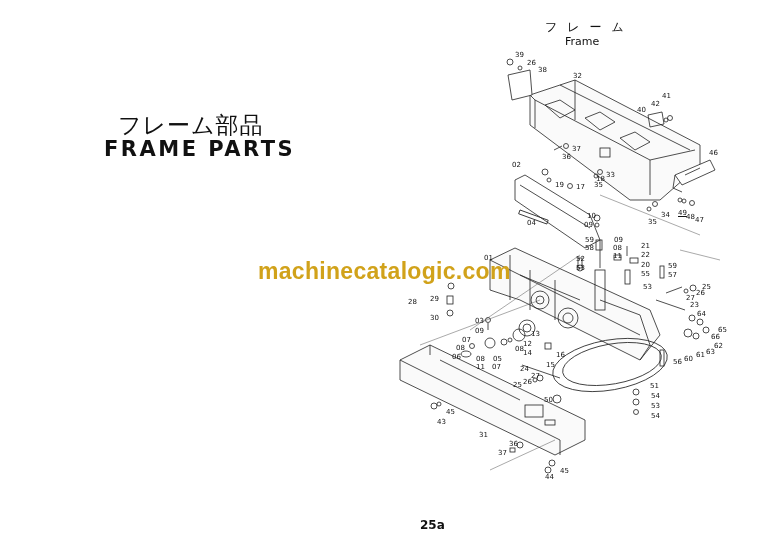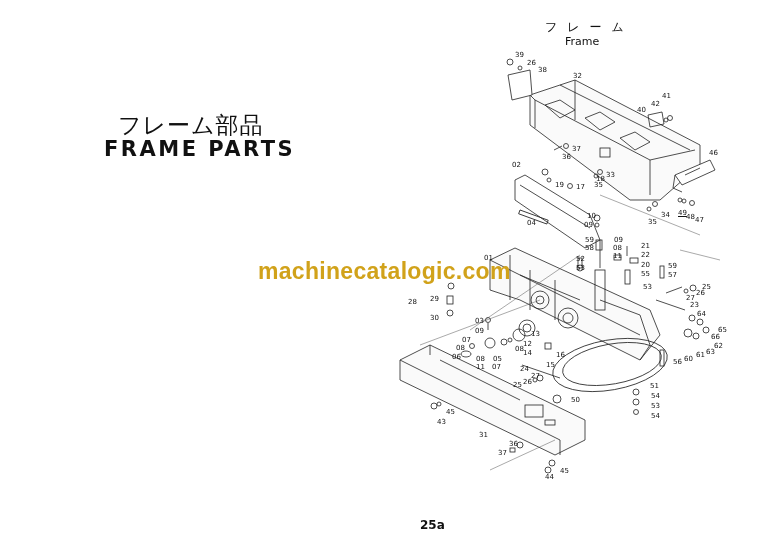--- a/index.html
+++ b/index.html
@@ -221,21 +221,21 @@
     <span class="lbl" style="left: 493px; top: 356px;">05</span>
     <span class="lbl" style="left: 476px; top: 356px;">08</span>
     <span class="lbl" style="left: 476px; top: 364px;">11</span>
     <span class="lbl" style="left: 492px; top: 364px;">07</span>
     <span class="lbl" style="left: 556px; top: 352px;">16</span>
     <span class="lbl" style="left: 546px; top: 362px;">15</span>
     <span class="lbl" style="left: 520px; top: 366px;">24</span>
     <span class="lbl" style="left: 531px; top: 373px;">27</span>
     <span class="lbl" style="left: 523px; top: 379px;">26</span>
     <span class="lbl" style="left: 513px; top: 382px;">25</span>
-    <span class="lbl" style="left: 571px; top: 397px;">50</span>
+    <span class="lbl" style="left: 544px; top: 397px;">50</span>
     <span class="lbl" style="left: 650px; top: 383px;">51</span>
     <span class="lbl" style="left: 651px; top: 393px;">54</span>
     <span class="lbl" style="left: 651px; top: 403px;">53</span>
     <span class="lbl" style="left: 651px; top: 413px;">54</span>
     <span class="lbl" style="left: 446px; top: 409px;">45</span>
     <span class="lbl" style="left: 437px; top: 419px;">43</span>
     <span class="lbl" style="left: 479px; top: 432px;">31</span>
     <span class="lbl" style="left: 509px; top: 441px;">36</span>
     <span class="lbl" style="left: 498px; top: 450px;">37</span>
     <span class="lbl" style="left: 560px; top: 468px;">45</span>

